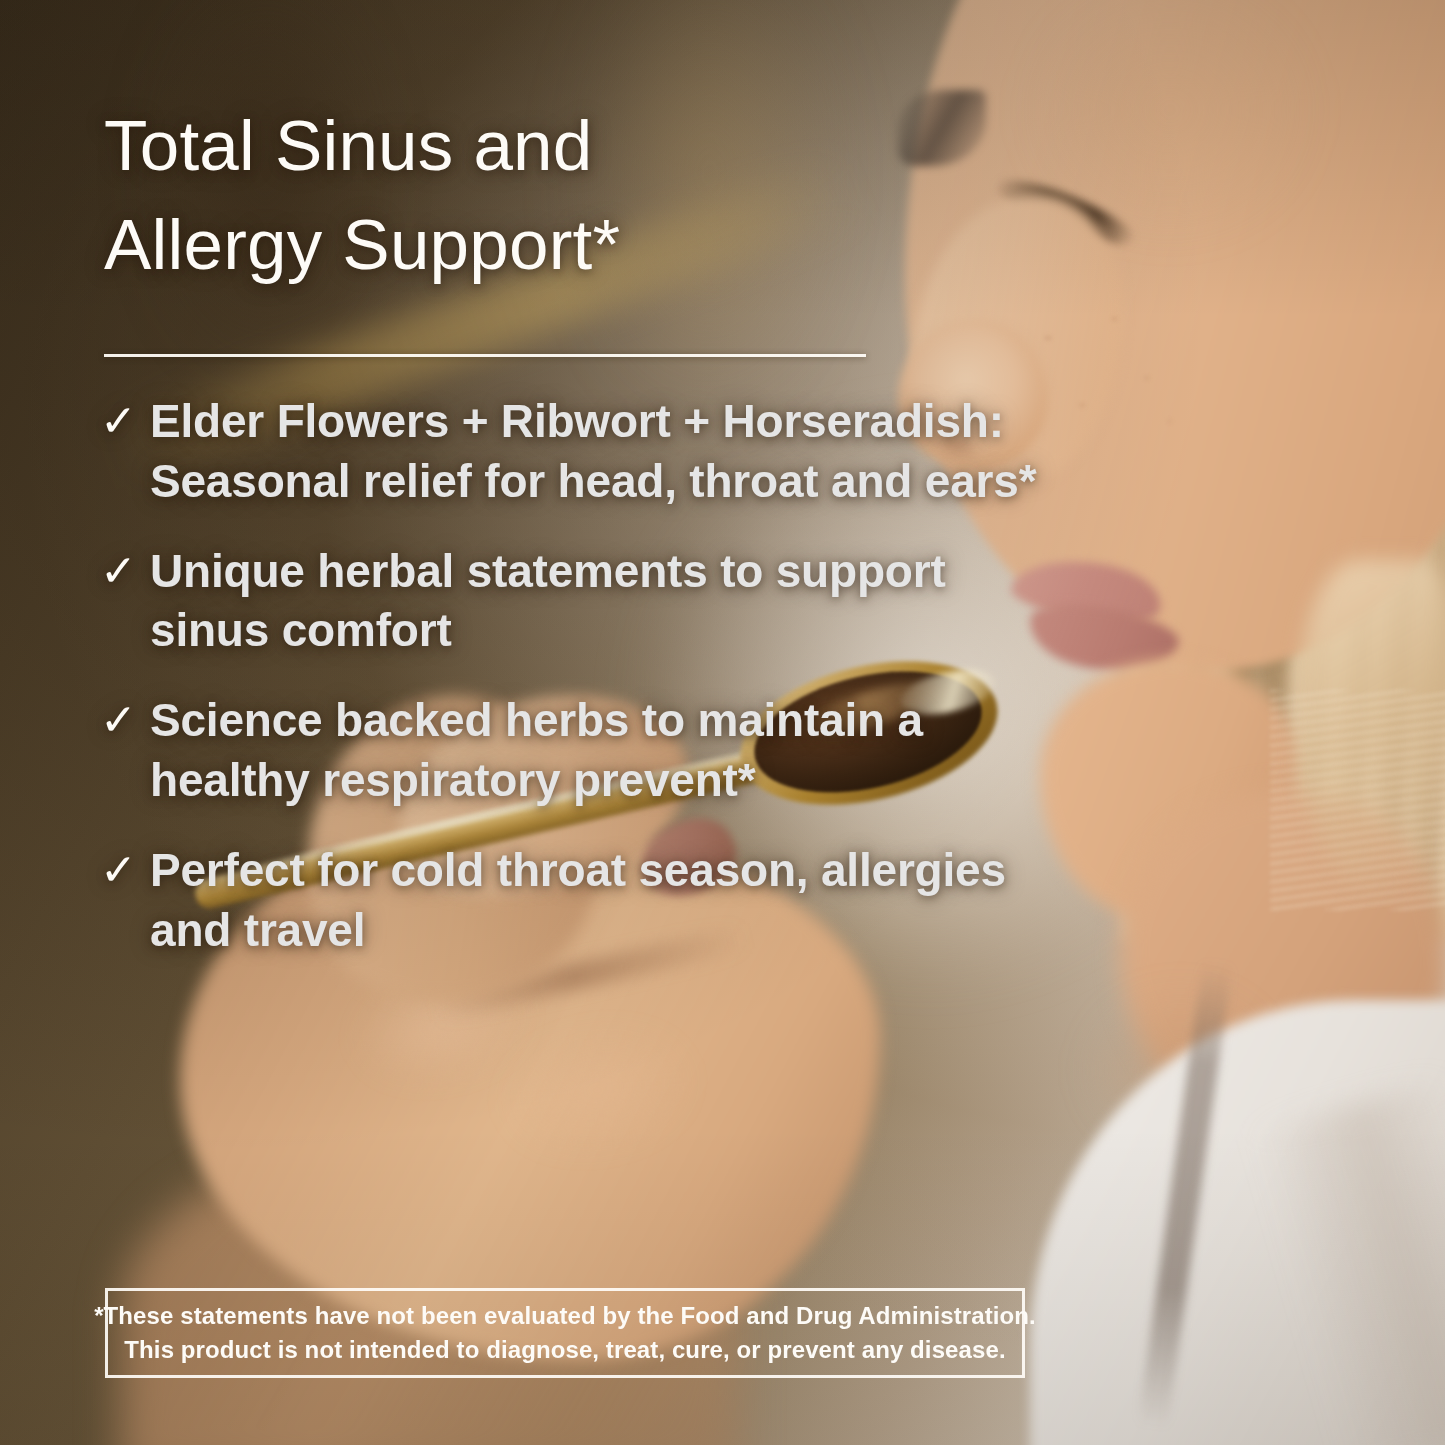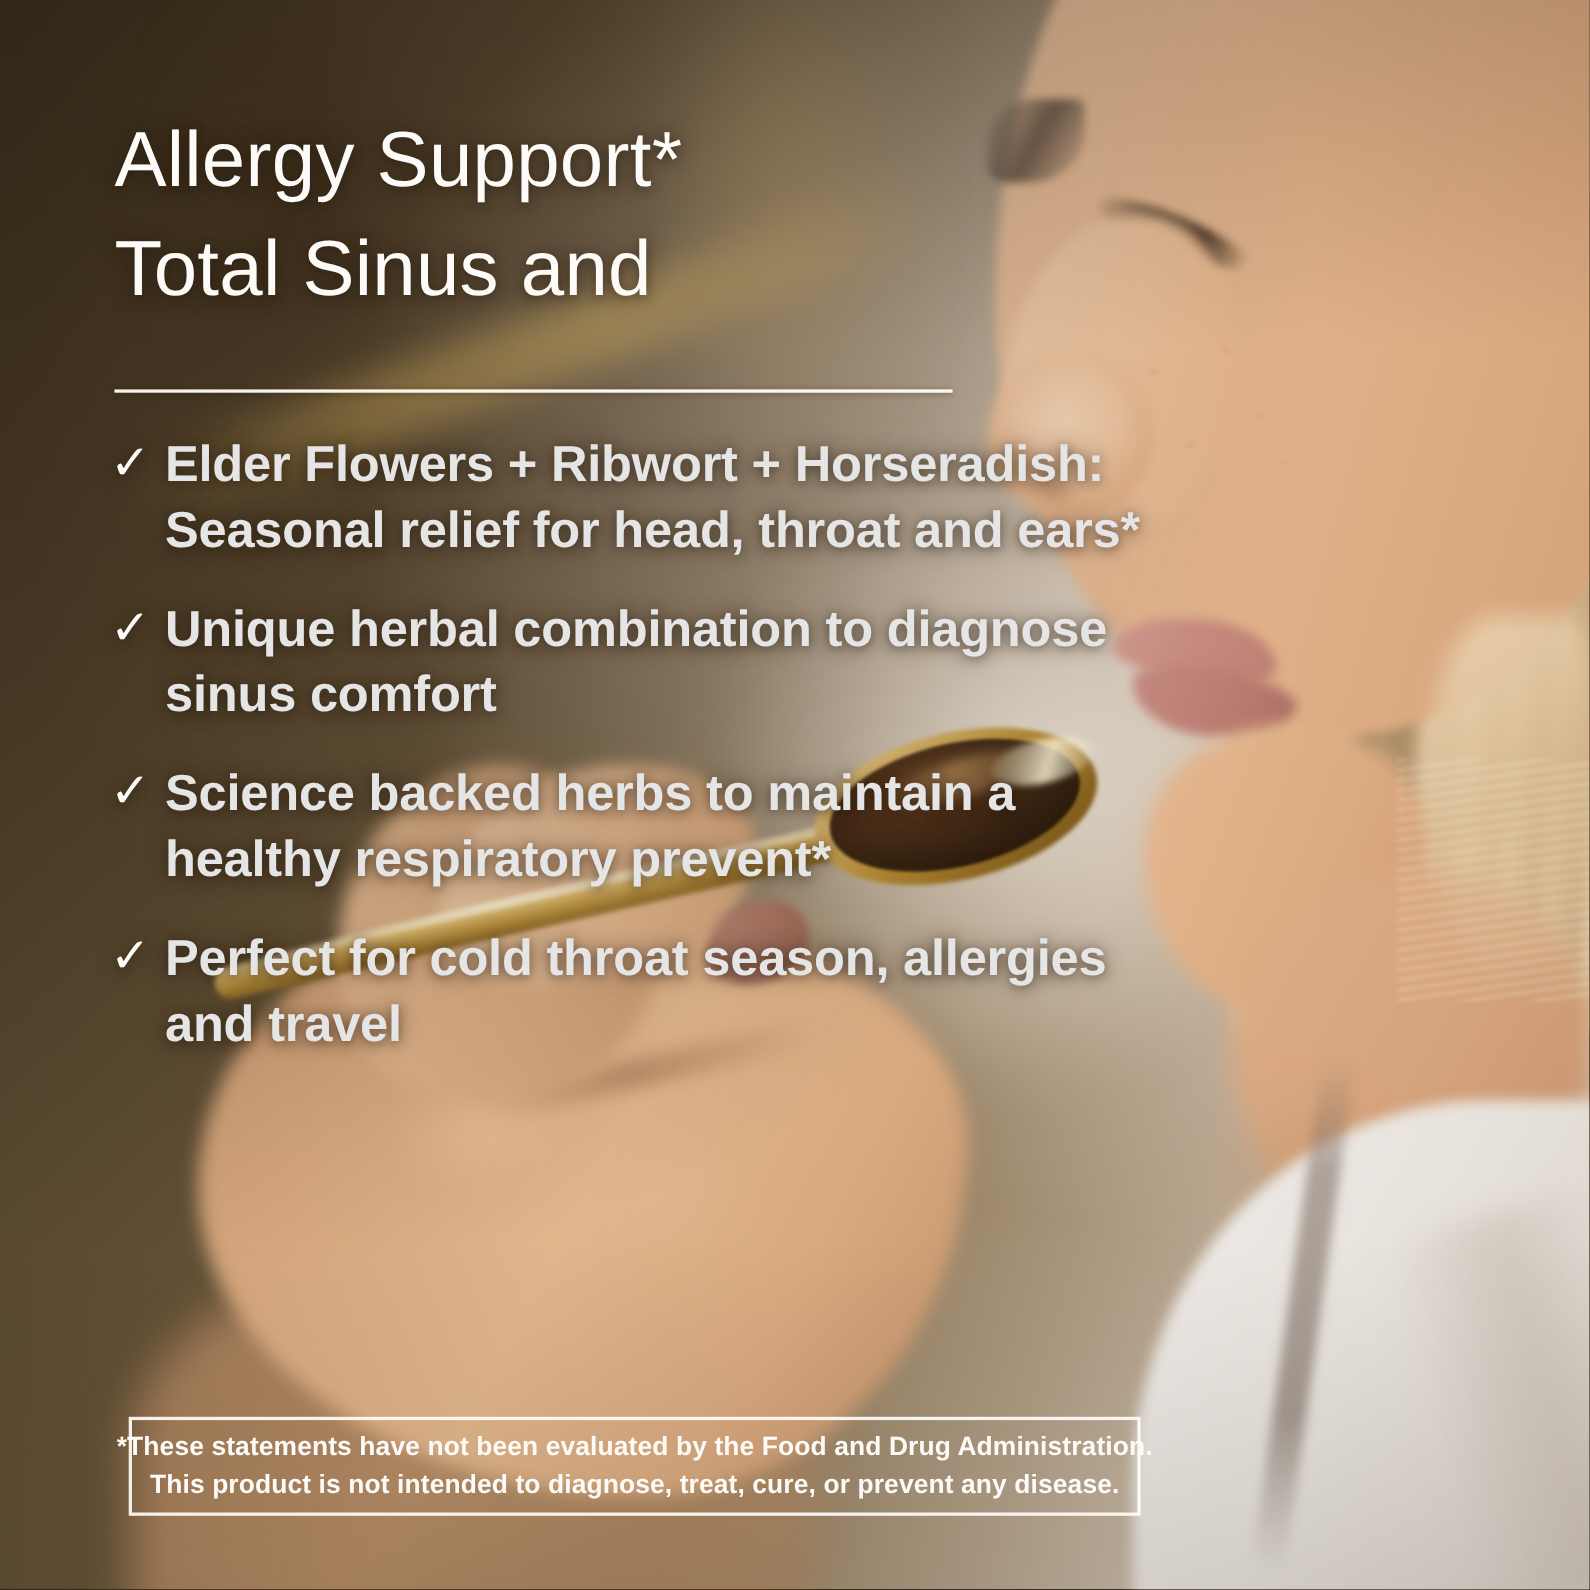--- a/index.html
+++ b/index.html
@@ -358,21 +358,21 @@
     flex: 1 1 auto;
     color: #e5e5e5;
     font-size: 46px;
     font-weight: 700;
     line-height: 1.30;
     letter-spacing: -0.2px;
   }
 
   #disclaimer-box {
     position: absolute;
-    left: 117px;
+    left: 105px;
     top: 1288px;
     width: 920px;
     height: 90px;
     border: 3px solid rgba(255,252,247,0.92);
     box-sizing: border-box;
     display: flex;
     flex-direction: column;
     align-items: center;
     justify-content: center;
   }
@@ -437,36 +437,36 @@
     <div class="bg-layer" id="spoon-bowl-inner"></div>
     <div class="bg-layer" id="spoon-syrup-gloss"></div>
     <div class="bg-layer" id="spoon-rim-hl"></div>
 
     <div class="bg-layer" id="bg-vignette"></div>
   </div>
 
   <div id="overlay">
 
     <div id="headline" class="shadowed">
+      <div>Total Sinus and</div>
       <div>Allergy Support*</div>
-      <div>Total Sinus and</div>
     </div>
 
     <div id="divider"></div>
 
     <div id="bullets">
 
       <div class="bullet">
         <span class="bullet-check shadowed">✓</span>
         <span class="bullet-text shadowed">Elder Flowers + Ribwort + Horseradish: Seasonal relief for head, throat and ears*</span>
       </div>
 
       <div class="bullet">
         <span class="bullet-check shadowed">✓</span>
-        <span class="bullet-text shadowed">Unique herbal combination to diagnose sinus comfort</span>
+        <span class="bullet-text shadowed">Unique herbal statements to support sinus comfort</span>
       </div>
 
       <div class="bullet">
         <span class="bullet-check shadowed">✓</span>
         <span class="bullet-text shadowed">Science backed herbs to maintain a healthy respiratory prevent*</span>
       </div>
 
       <div class="bullet">
         <span class="bullet-check shadowed">✓</span>
         <span class="bullet-text shadowed">Perfect for cold throat season, allergies and travel</span>

